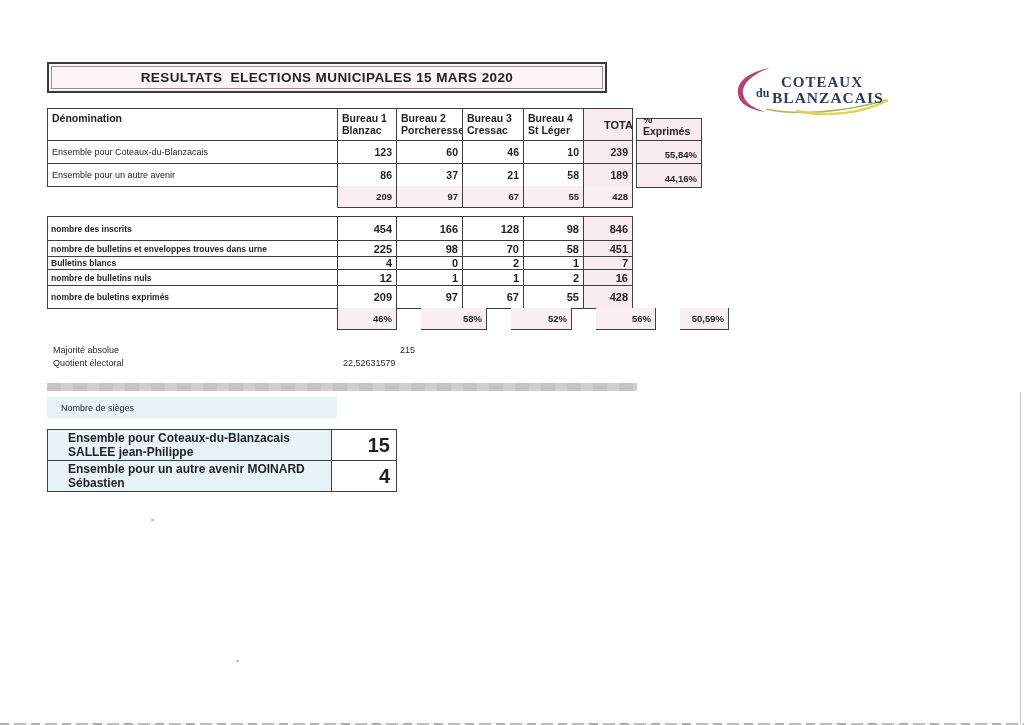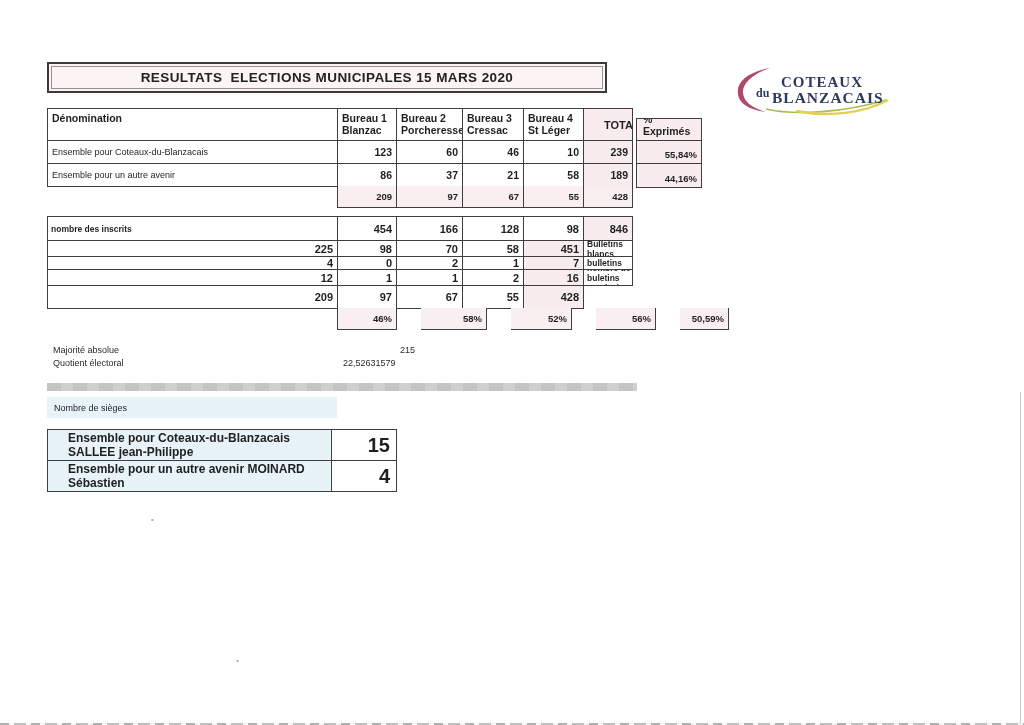--- a/index.html
+++ b/index.html
@@ -58,21 +58,21 @@
   .t2-pct{left:337px;top:308px;grid-template-columns:59px 66px 61px 60px 49px;grid-template-rows:22px;border-top:none;gap:24px;}
   .t2-pct .valcell{font-size:9.5px;background:var(--pink2);}
 
   
   .stat-label{font-size:9px;color:#2a2a2a;}
   .stat-value{font-size:9px;color:#2a2a2a;}
 
   .gray-bar{left:47px;top:383px;width:590px;height:8px;background:#c9c9c9;
     background-image:repeating-linear-gradient(90deg,#c4c4c4 0 14px,#cfcfcf 14px 26px);}
   .blue-strip{left:47px;top:397px;width:290px;height:21px;background:var(--blue);
-    display:flex;align-items:center;padding-left:7px;box-sizing:border-box;font-size:9px;}
+    display:flex;align-items:center;padding-left:14px;box-sizing:border-box;font-size:9px;}
 
   
   .seats{left:47px;top:429px;grid-template-columns:284px 65px;grid-template-rows:31px 31px;}
   .seats .lblcell{background:var(--blue);font-weight:bold;font-size:12px;padding-left:20px;}
   .seats .numcell{font-weight:bold;font-size:20px;display:flex;align-items:center;justify-content:flex-end;padding-right:6px;}
 
   
   .speck{width:3px;height:2px;background:#b9b9b9;border-radius:1px;}
   .bottom-edge{left:0;bottom:0;width:1024px;height:2px;
     background:repeating-linear-gradient(90deg,#6e6e6e 0 9px,#f2f2f2 9px 14px,#8a8a8a 14px 26px,#ededed 26px 31px);
@@ -147,20 +147,21 @@
 </div>
 
 <div class="abs grid t2">
   <div class="lblcell">nombre des inscrits</div>
   <div class="valcell">454</div>
   <div class="valcell">166</div>
   <div class="valcell">128</div>
   <div class="valcell">98</div>
   <div class="valcell pinkbg">846</div>
 
+  <div class="lblcell">nombre de bulletins et enveloppes trouves dans urne</div>
   <div class="valcell">225</div>
   <div class="valcell">98</div>
   <div class="valcell">70</div>
   <div class="valcell">58</div>
   <div class="valcell pinkbg">451</div>
 
   <div class="lblcell">Bulletins blancs</div>
   <div class="valcell">4</div>
   <div class="valcell">0</div>
   <div class="valcell">2</div>

